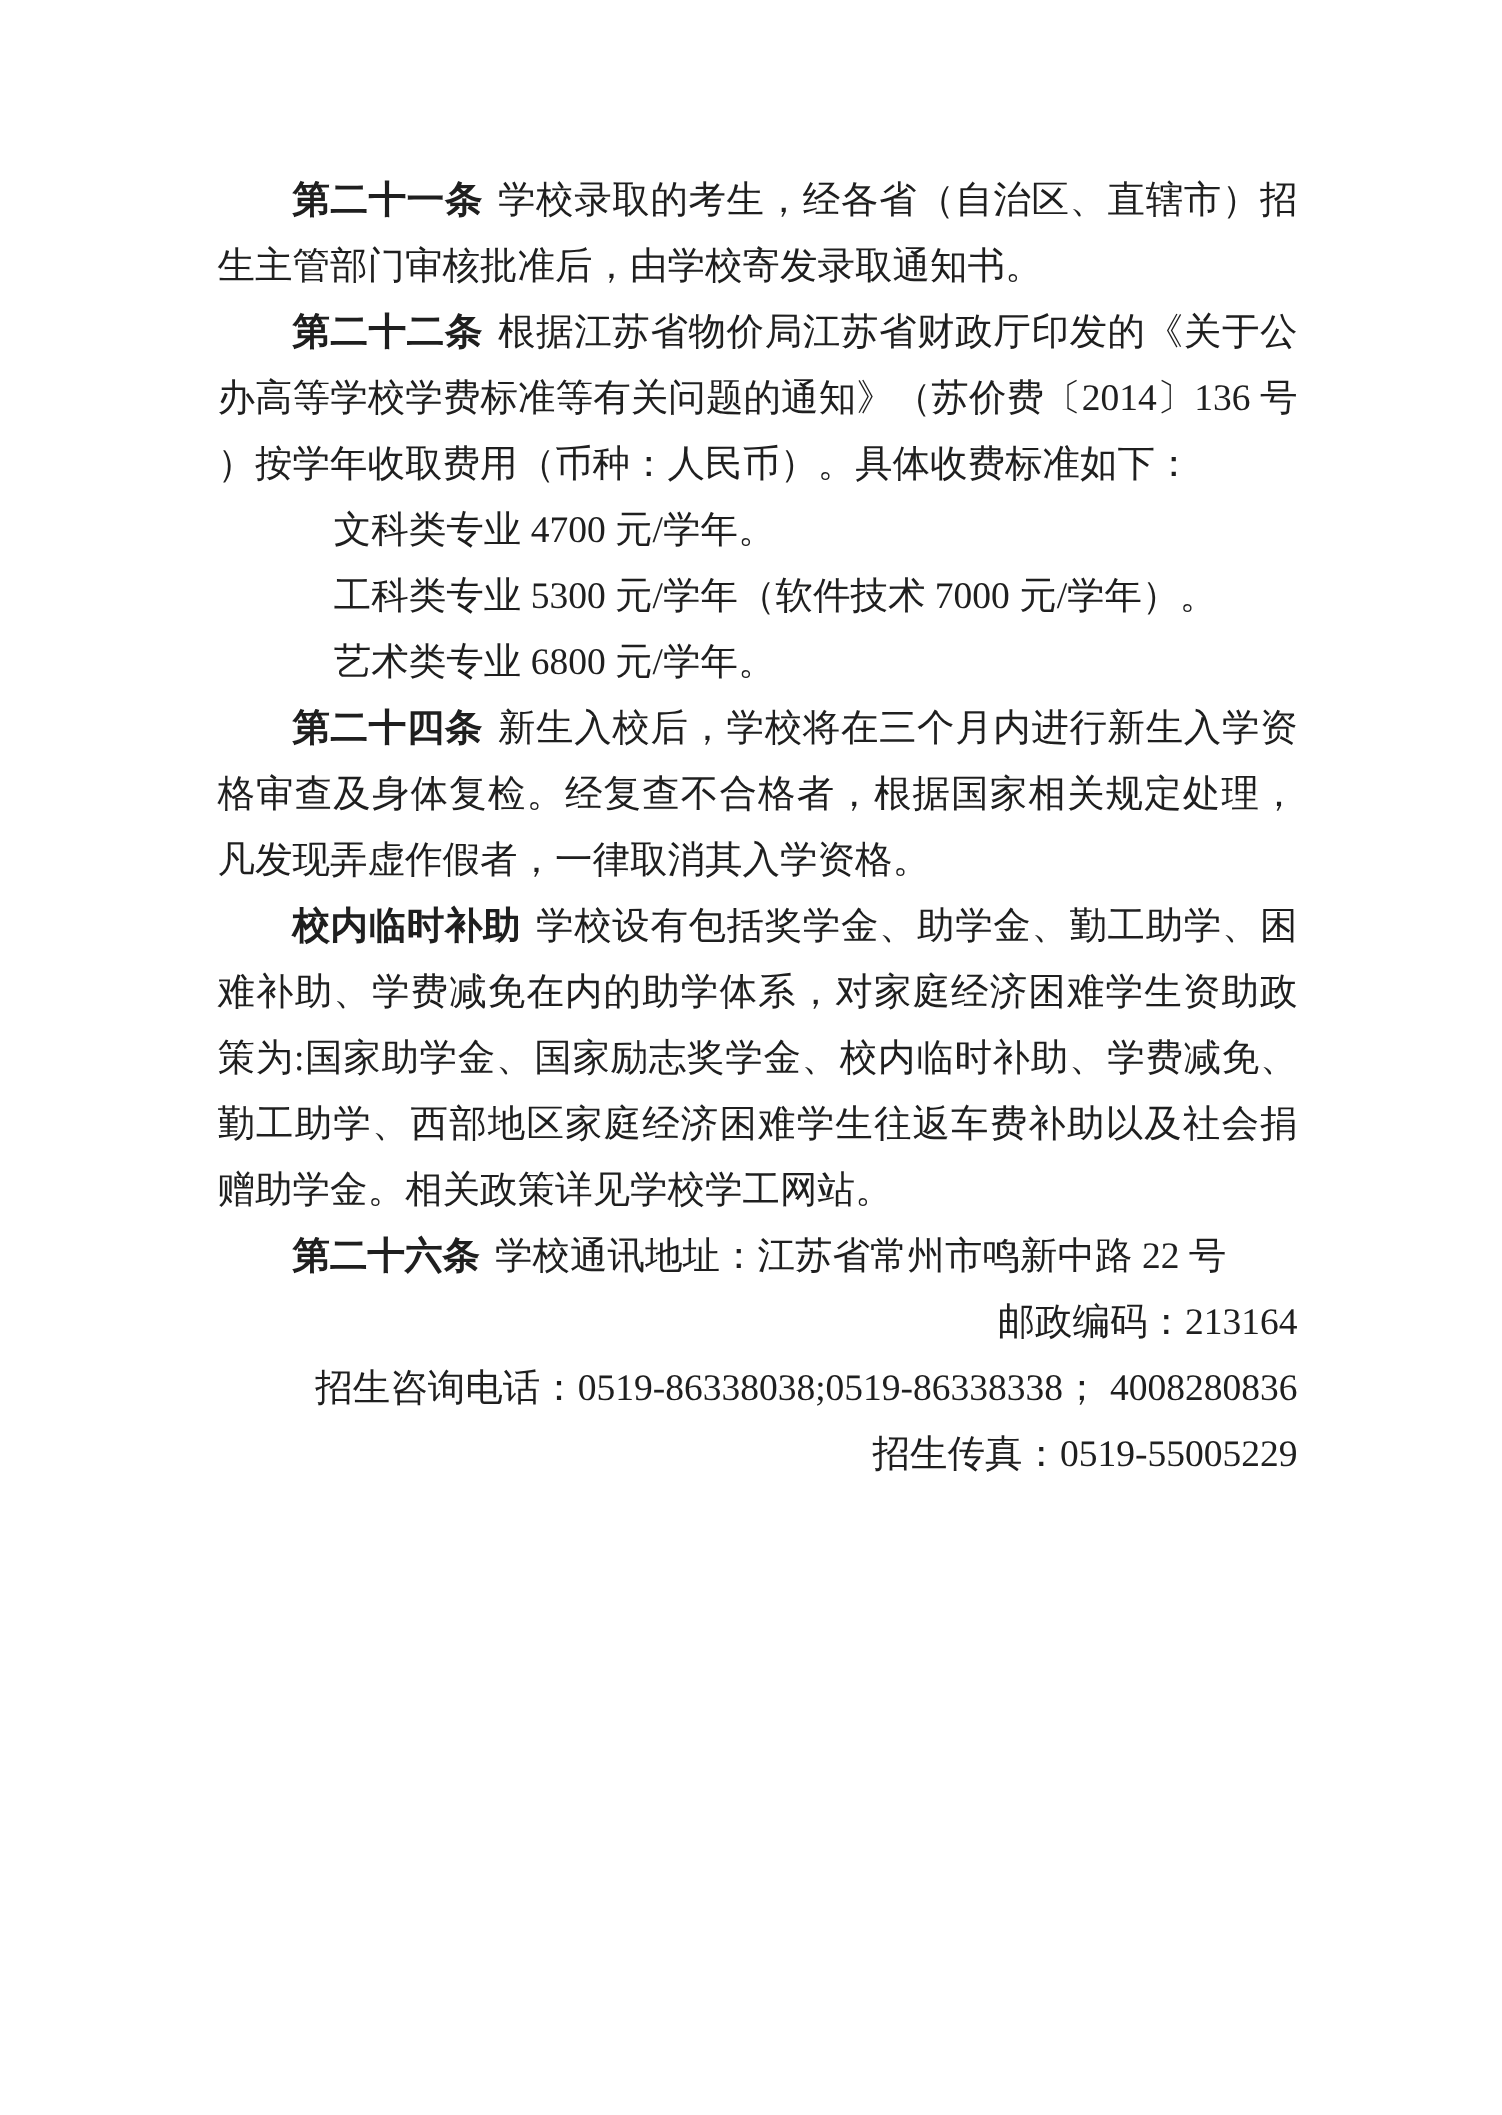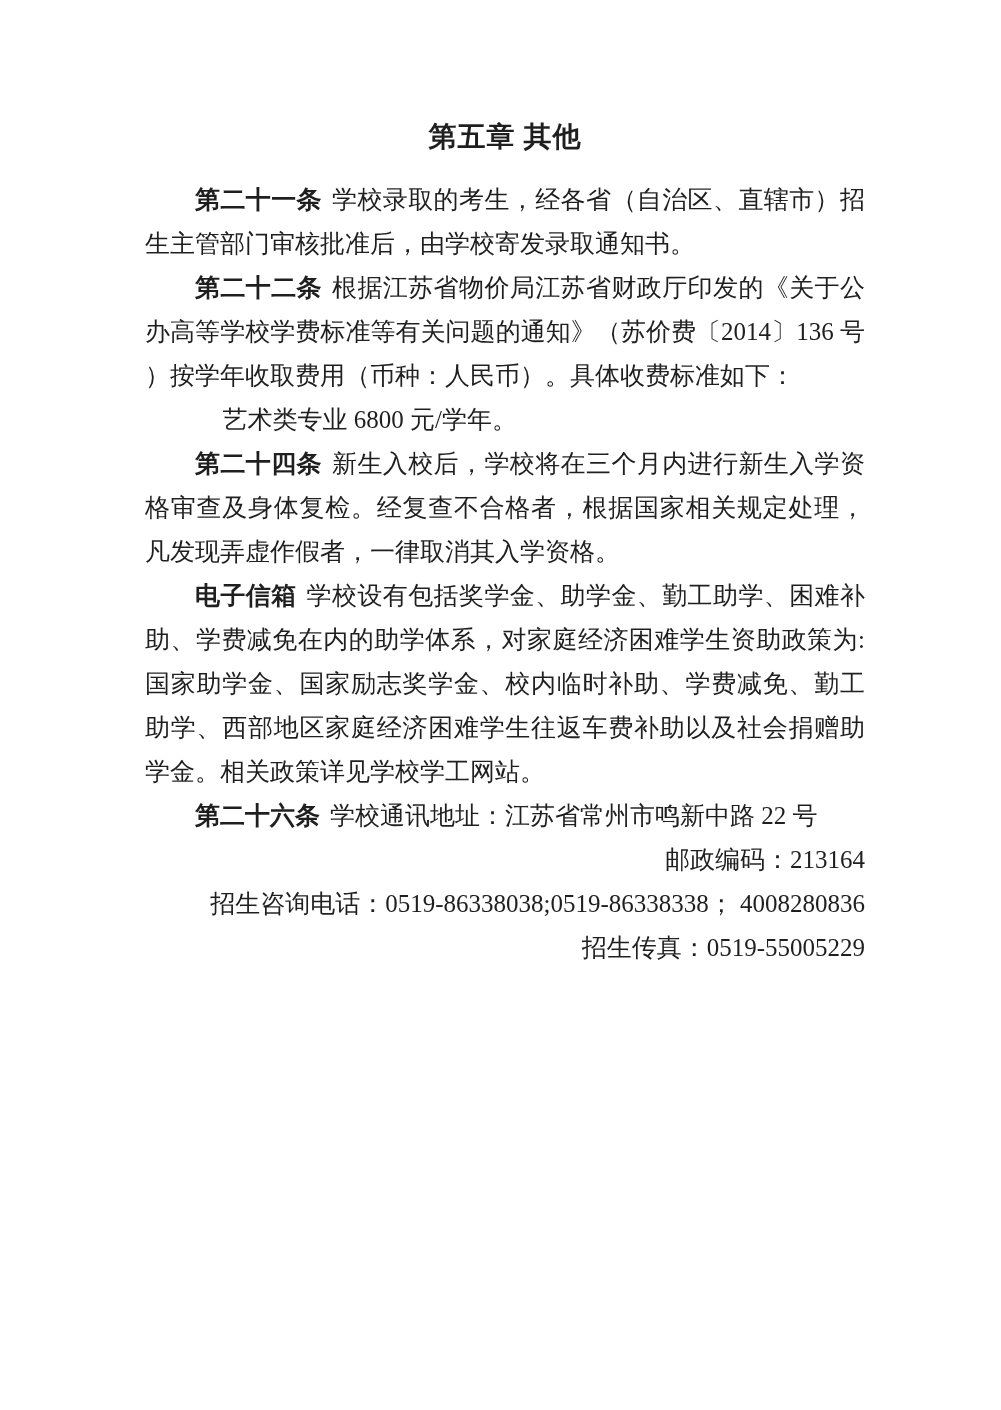--- a/index.html
+++ b/index.html
@@ -40,34 +40,35 @@
   .lead {
     font-weight: bold;
     margin-right: 0.4em;
   }
 </style>
 </head>
 <body>
 
 <div class="page">
 
-  <h1 class="chapter-title">第五章 其他</h1>
 
   <p class="article"><span class="lead">第二十一条</span><span>学校录取的考生，经各省（自治区、直辖市）招生主管部门审核批准后，由学校寄发录取通知书。</span></p>
 
   <p class="article"><span class="lead">第二十二条</span><span>根据江苏省物价局江苏省财政厅印发的《关于公办高等学校学费标准等有关问题的通知》（苏价费〔2014〕136 号 ）按学年收取费用（币种：人民币）。具体收费标准如下：</span></p>
 
+  <p class="fee"><span>文科类专业 4700 元/学年。</span></p>
 
+  <p class="fee"><span>工科类专业 5300 元/学年（软件技术 7000 元/学年）。</span></p>
 
   <p class="fee"><span>艺术类专业 6800 元/学年。</span></p>
 
 
   <p class="article"><span class="lead">第二十四条</span><span>新生入校后，学校将在三个月内进行新生入学资格审查及身体复检。经复查不合格者，根据国家相关规定处理，凡发现弄虚作假者，一律取消其入学资格。</span></p>
 
-  <p class="article"><span class="lead">电子信箱</span><span>学校设有包括奖学金、助学金、勤工助学、困难补助、学费减免在内的助学体系，对家庭经济困难学生资助政策为:国家助学金、国家励志奖学金、校内临时补助、学费减免、勤工助学、西部地区家庭经济困难学生往返车费补助以及社会捐赠助学金。相关政策详见学校学工网站。</span></p>
+  <p class="article"><span class="lead">校内临时补助</span><span>学校设有包括奖学金、助学金、勤工助学、困难补助、学费减免在内的助学体系，对家庭经济困难学生资助政策为:国家助学金、国家励志奖学金、校内临时补助、学费减免、勤工助学、西部地区家庭经济困难学生往返车费补助以及社会捐赠助学金。相关政策详见学校学工网站。</span></p>
 
   <p class="article"><span class="lead">第二十六条</span><span>学校通讯地址：江苏省常州市鸣新中路 22 号</span></p>
 
   <p class="contact"><span>邮政编码：213164</span></p>
 
   <p class="contact"><span>招生咨询电话：0519-86338038;0519-86338338； 4008280836</span></p>
 
   <p class="contact"><span>招生传真：0519-55005229</span></p>
 
 

